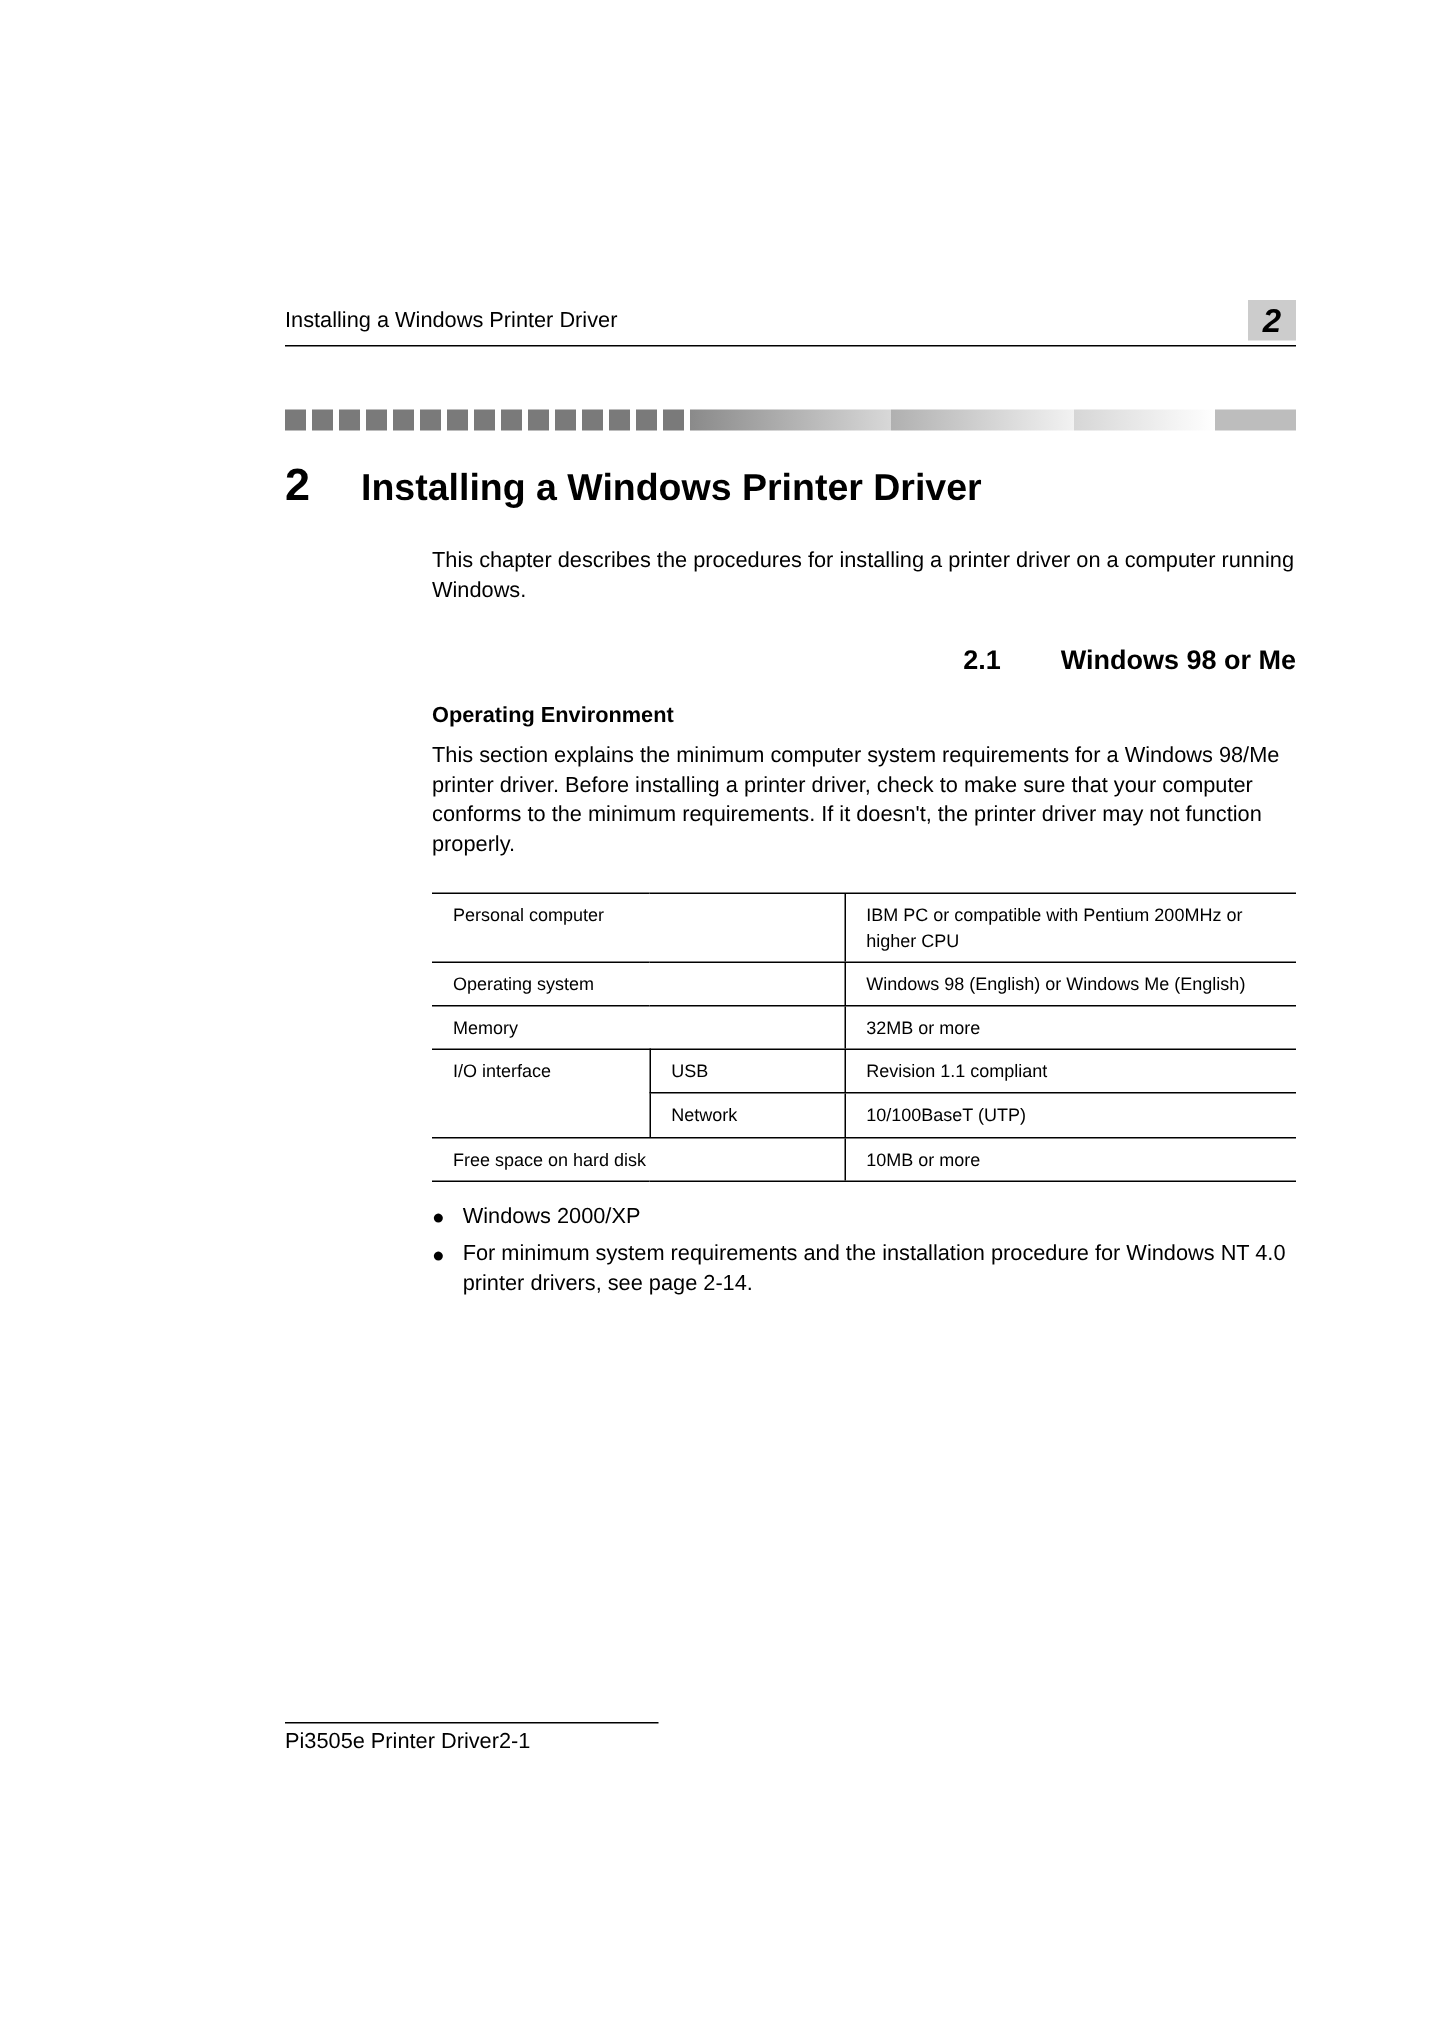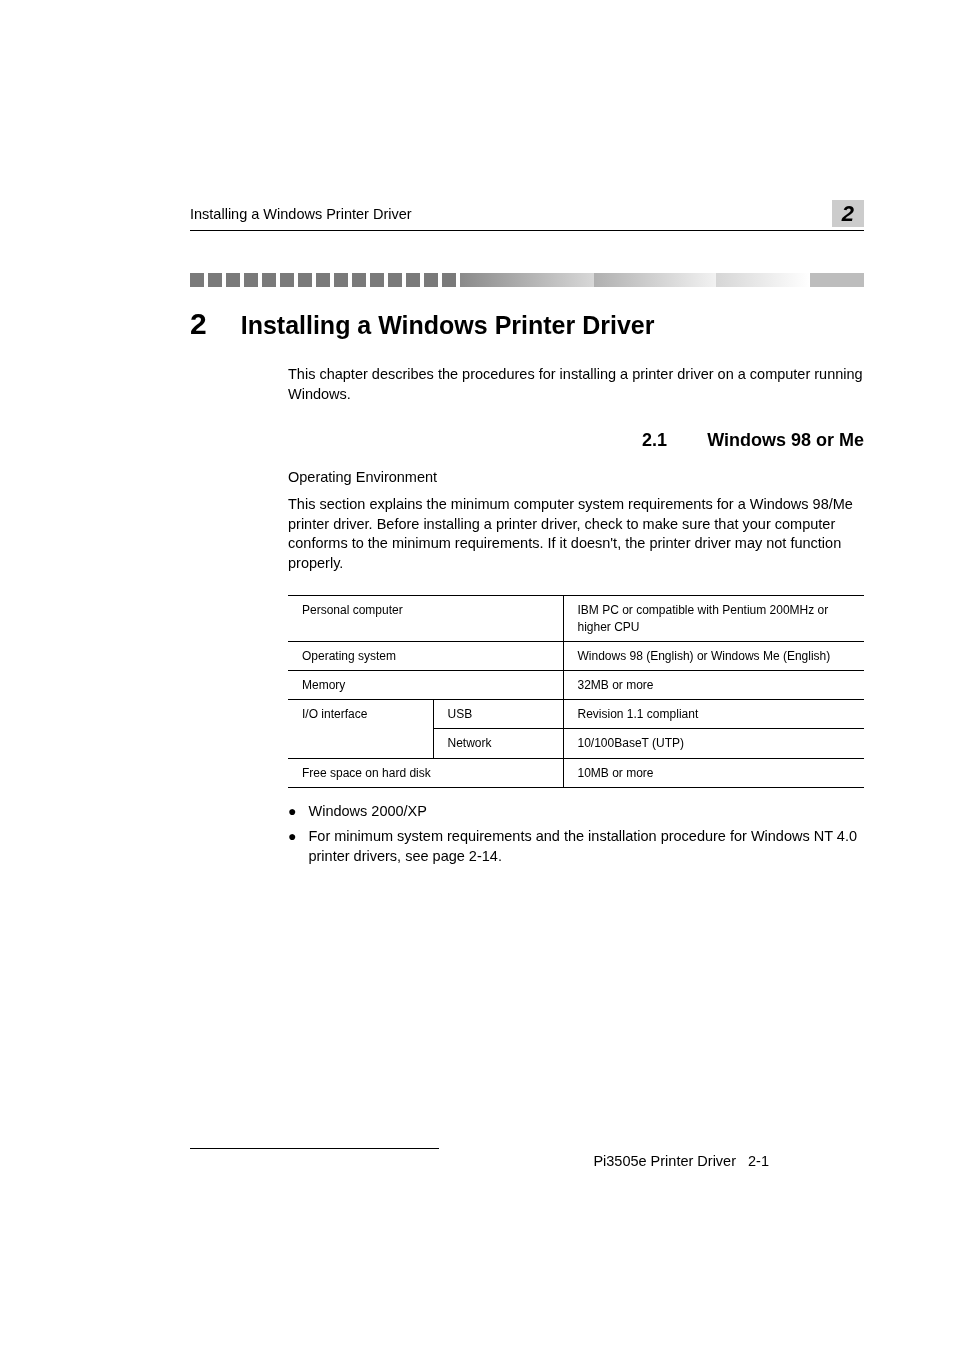--- a/index.html
+++ b/index.html
@@ -86,21 +86,21 @@
     .section-num {
       font-size: 18px;
       font-weight: bold;
     }
     .section-title {
       font-size: 18px;
       font-weight: bold;
     }
     .subheading {
       font-size: 14.5px;
-      font-weight: normal;
+      font-weight: bold;
       margin-bottom: 10px;
     }
     .body-text {
       font-size: 14.5px;
       line-height: 1.35;
       margin-bottom: 22px;
     }
     table.spec {
       width: 100%;
       border-collapse: collapse;
@@ -140,23 +140,22 @@
       bottom: 182px;
     }
     .footer-rule {
       border: none;
       border-top: 1px solid #000;
       margin-bottom: 4px;
       width: 43%;
     }
     .footer-row {
       display: flex;
-      justify-content: flex-end;
-      font-size: 14.5px;
-      gap: 12px;
+      justify-content: flex-start;
+      font-size: 14.5px;
     }
   </style>
 </head>
 <body>
 
 <div class="page">
   <div class="header-line">
     <span class="header-title">Installing a Windows Printer Driver</span>
     <span class="chapter-badge">2</span>
   </div>

